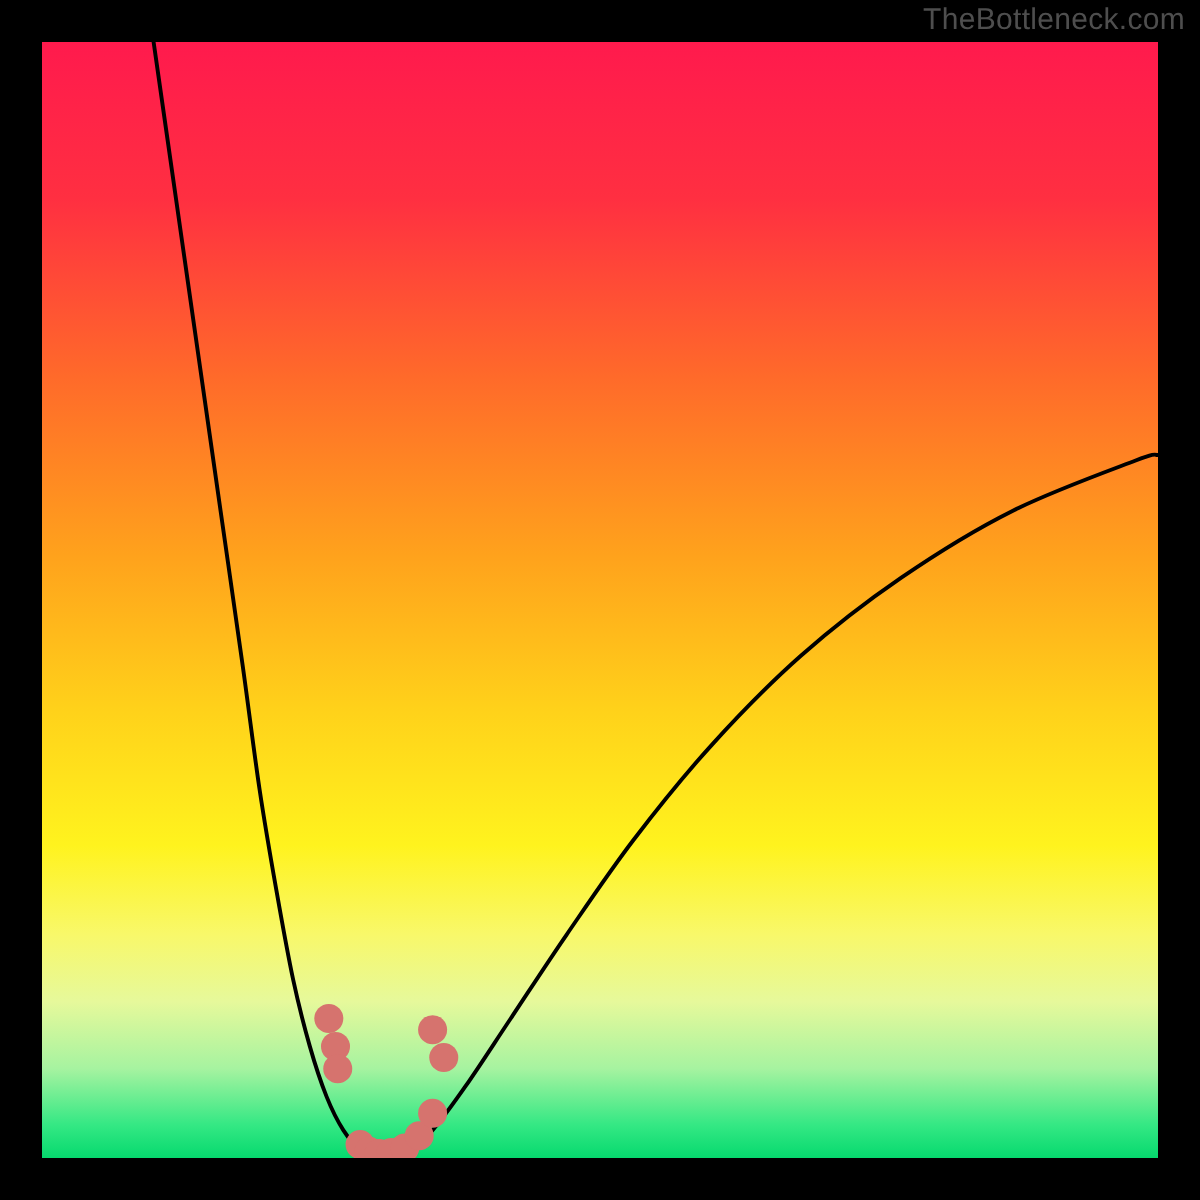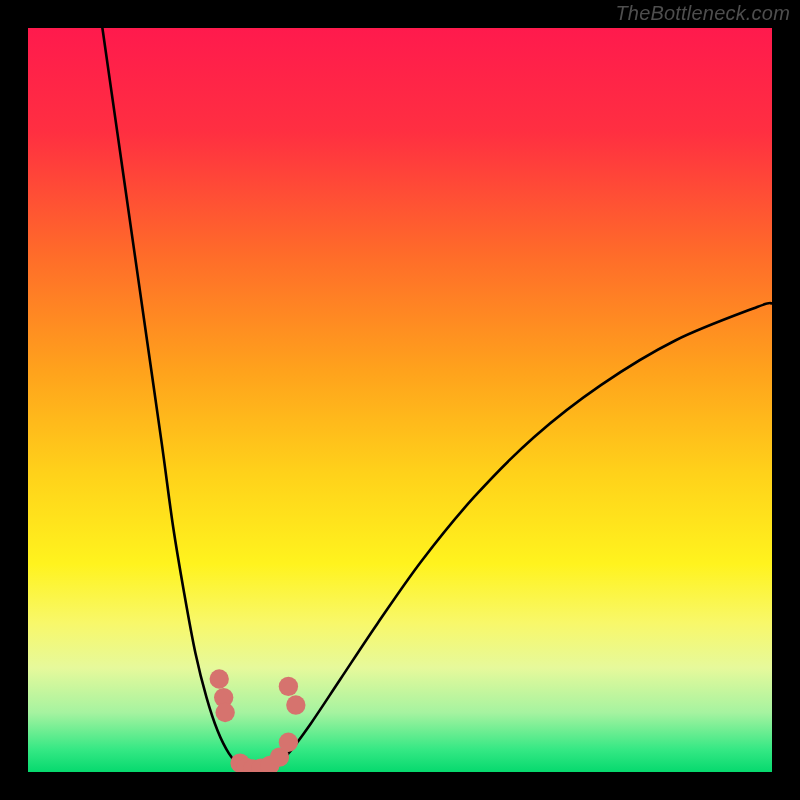--- a/index.html
+++ b/index.html
@@ -10,21 +10,20 @@
     background: #000;
     overflow: hidden;
   }
   .frame {
     position: absolute;
     left: 0;
     top: 0;
     width: 800px;
     height: 652px;
     background: #000;
-    font-style: italic;
   }
   .plot {
     position: absolute;
     left: 28px;
     top: 28px;
     width: 744px;
     height: 744px;
     overflow: hidden;
   }
   .gradient {

